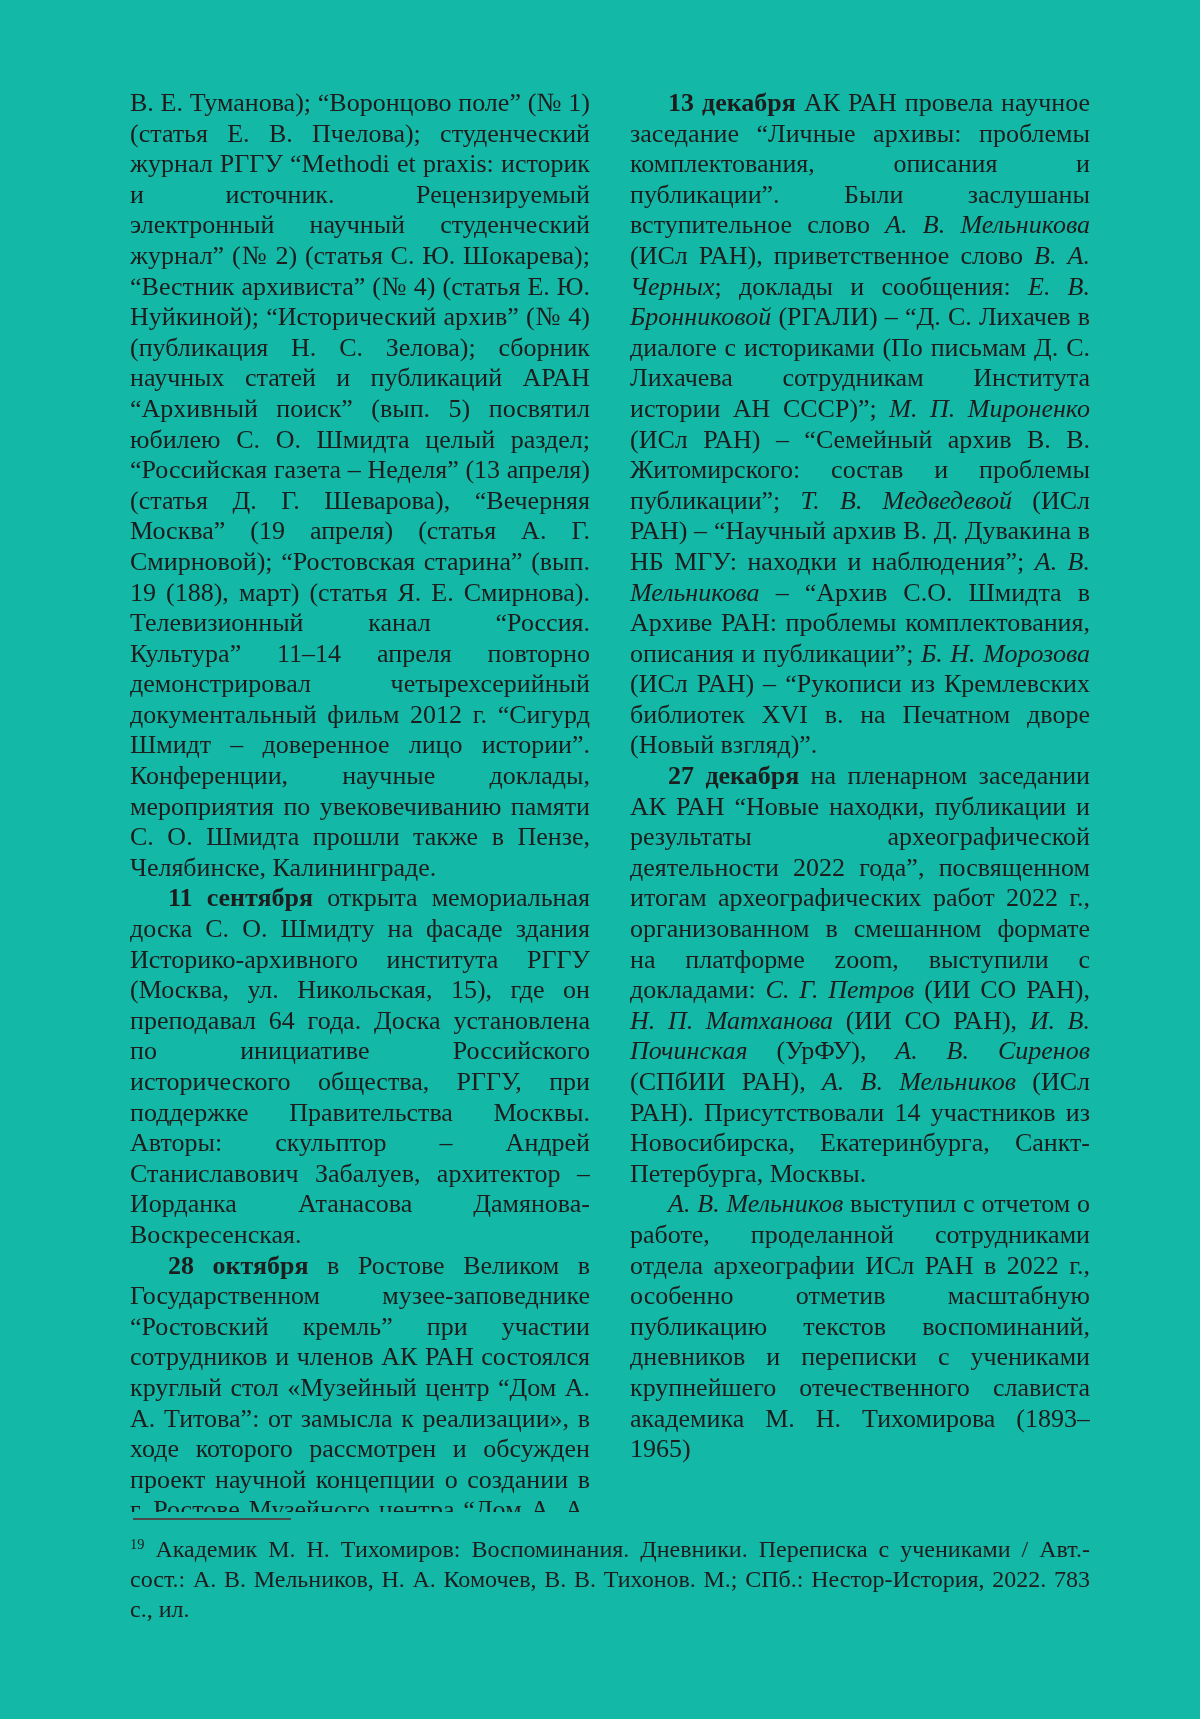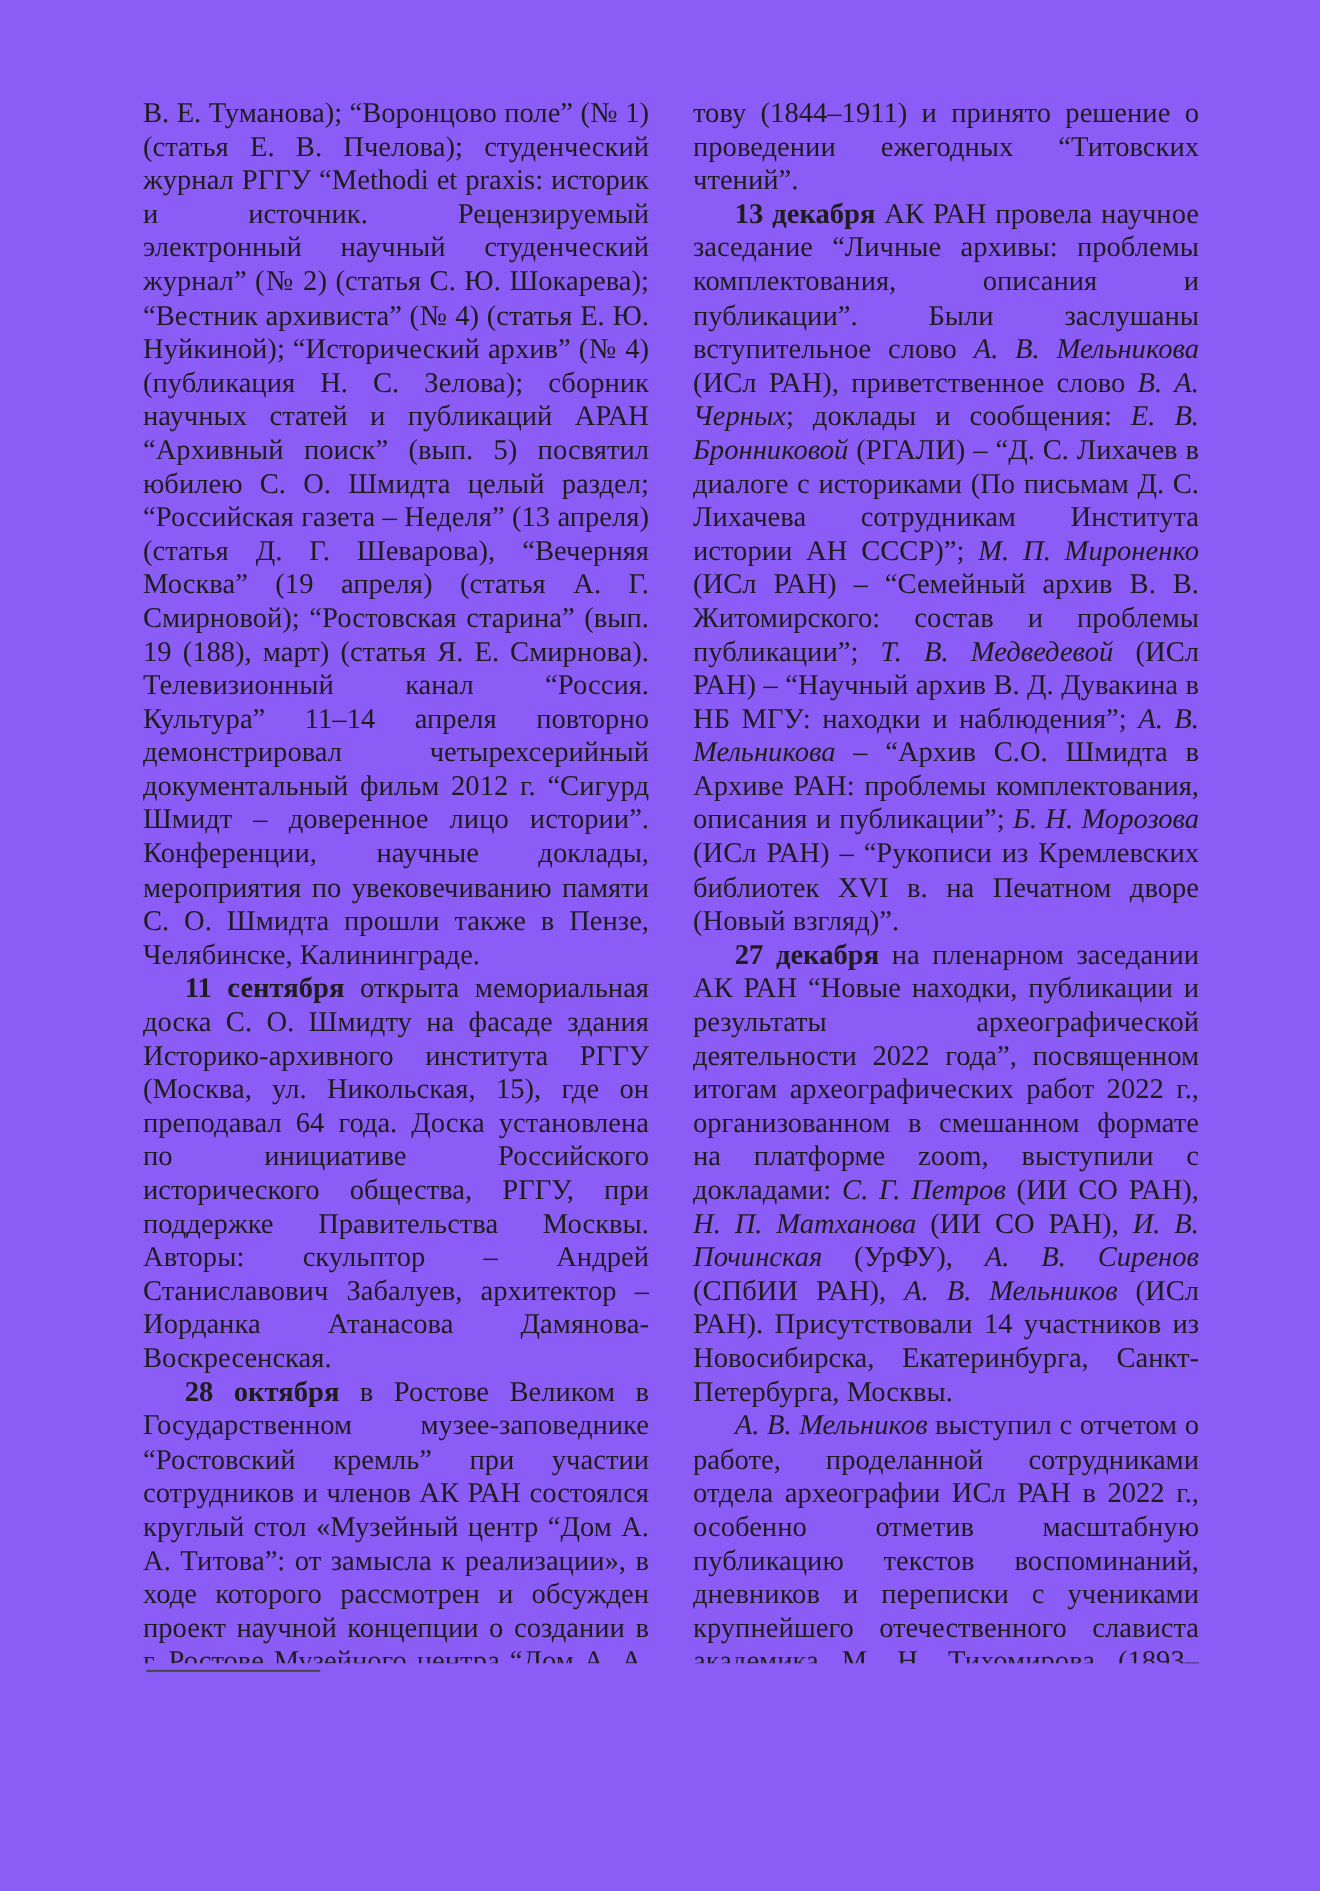--- a/index.html
+++ b/index.html
@@ -4,21 +4,21 @@
 <style>
   html, body {
     margin: 0;
     padding: 0;
     background: #ffffff;
   }
   .page {
     position: relative;
     width: 1200px;
     height: 1719px;
-    background: #8b5cf6;
+    background: #14b8a6;
     overflow: hidden;
     font-family: "Liberation Serif", "DejaVu Serif", serif;
     color: #1d1d1d;
   }
   .col {
     position: absolute;
     top: 88px;
     width: 460px;
     height: 1424px;
     overflow: hidden;
@@ -72,23 +72,23 @@
 
 <div class="page">
 
   <div class="col col-left">
     <p class="para"><span>В. Е. Туманова); “Воронцово поле” (№ 1) (статья Е. В. Пчелова); студенческий журнал РГГУ “Methodi et praxis: историк и источник. Рецензируемый электронный научный студенческий журнал” (№ 2) (статья С. Ю. Шокарева); “Вестник архивиста” (№ 4) (статья Е. Ю. Нуйкиной); “Исторический архив” (№ 4) (публикация Н. С. Зелова); сборник научных статей и публикаций АРАН “Архивный поиск” (вып. 5) посвятил юбилею С. О. Шмидта целый раздел; “Российская газета – Неделя” (13 апреля) (статья Д. Г. Шеварова), “Вечерняя Москва” (19 апреля) (статья А. Г. Смирновой); “Ростовская старина” (вып. 19 (188), март) (статья Я. Е. Смирнова). Телевизионный канал “Россия. Культура” 11–14 апреля повторно демонстрировал четырехсерийный документальный фильм 2012 г. “Сигурд Шмидт – доверенное лицо истории”. Конференции, научные доклады, мероприятия по увековечиванию памяти С. О. Шмидта прошли также в Пензе, Челябинске, Калининграде.</span></p>
     <p class="para indent"><span class="b">11 сентября</span><span> открыта мемориальная доска С. О. Шмидту на фасаде здания Историко-архивного института РГГУ (Москва, ул. Никольская, 15), где он преподавал 64 года. Доска установлена по инициативе Российского исторического общества, РГГУ, при поддержке Правительства Москвы. Авторы: скульптор – Андрей Станиславович Забалуев, архитектор – Иорданка Атанасова Дамянова-Воскресенская.</span></p>
     <p class="para indent"><span class="b">28 октября</span><span> в Ростове Великом в Государственном музее-заповеднике “Ростовский кремль” при участии сотрудников и членов АК РАН состоялся круглый стол «Музейный центр “Дом А. А. Титова”: от замысла к реализации», в ходе которого рассмотрен и обсужден проект научной концепции о создании в г. Ростове Музейного центра “Дом А. А. Титова”, посвященной выдающемуся российскому предпринимателю, историку, археографу, музейному деятелю Андрею Александровичу Ти-</span></p>
   </div>
 
   <div class="col col-right">
-    <p class="para"><span>тову (1844–1911) и принято решение о проведении ежегодных “Титовских чтений”.</span></p>
     <p class="para indent"><span class="b">13 декабря</span><span> АК РАН провела научное заседание “Личные архивы: проблемы комплектования, описания и публикации”. Были заслушаны вступительное слово </span><span class="i">А. В. Мельникова</span><span> (ИСл РАН), приветственное слово </span><span class="i">В. А. Черных</span><span>; доклады и сообщения: </span><span class="i">Е. В. Бронниковой</span><span> (РГАЛИ) – “Д. С. Лихачев в диалоге с историками (По письмам Д. С. Лихачева сотрудникам Института истории АН СССР)”; </span><span class="i">М. П. Мироненко</span><span> (ИСл РАН) – “Семейный архив В. В. Житомирского: состав и проблемы публикации”; </span><span class="i">Т. В. Медведевой</span><span> (ИСл РАН) – “Научный архив В. Д. Дувакина в НБ МГУ: находки и наблюдения”; </span><span class="i">А. В. Мельникова</span><span> – “Архив С.О. Шмидта в Архиве РАН: проблемы комплектования, описания и публикации”; </span><span class="i">Б. Н. Морозова</span><span> (ИСл РАН) – “Рукописи из Кремлевских библиотек XVI в. на Печатном дворе (Новый взгляд)”.</span></p>
     <p class="para indent"><span class="b">27 декабря</span><span> на пленарном заседании АК РАН “Новые находки, публикации и результаты археографической деятельности 2022 года”, посвященном итогам археографических работ 2022 г., организованном в смешанном формате на платформе zoom, выступили с докладами: </span><span class="i">С. Г. Петров</span><span> (ИИ СО РАН), </span><span class="i">Н. П. Матханова</span><span> (ИИ СО РАН), </span><span class="i">И. В. Починская</span><span> (УрФУ), </span><span class="i">А. В. Сиренов</span><span> (СПбИИ РАН), </span><span class="i">А. В. Мельников</span><span> (ИСл РАН). Присутствовали 14 участников из Новосибирска, Екатеринбурга, Санкт-Петербурга, Москвы.</span></p>
     <p class="para indent"><span class="i">А. В. Мельников</span><span> выступил с отчетом о работе, проделанной сотрудниками отдела археографии ИСл РАН в 2022 г., особенно отметив масштабную публикацию текстов воспоминаний, дневников и переписки с учениками крупнейшего отечественного слависта академика М. Н. Тихомирова (1893–1965)</span></p>
   </div>
 
   <div class="footnote-rule"></div>
 
+  <div class="footnote"><sup>19</sup><span> Академик М. Н. Тихомиров: Воспоминания. Дневники. Переписка с учениками / Авт.-сост.: А. В. Мельников, Н. А. Комочев, В. В. Тихонов. М.; СПб.: Нестор-История, 2022. 783 с., ил.</span></div>
 
 
 </div>
 
 </body></html>

